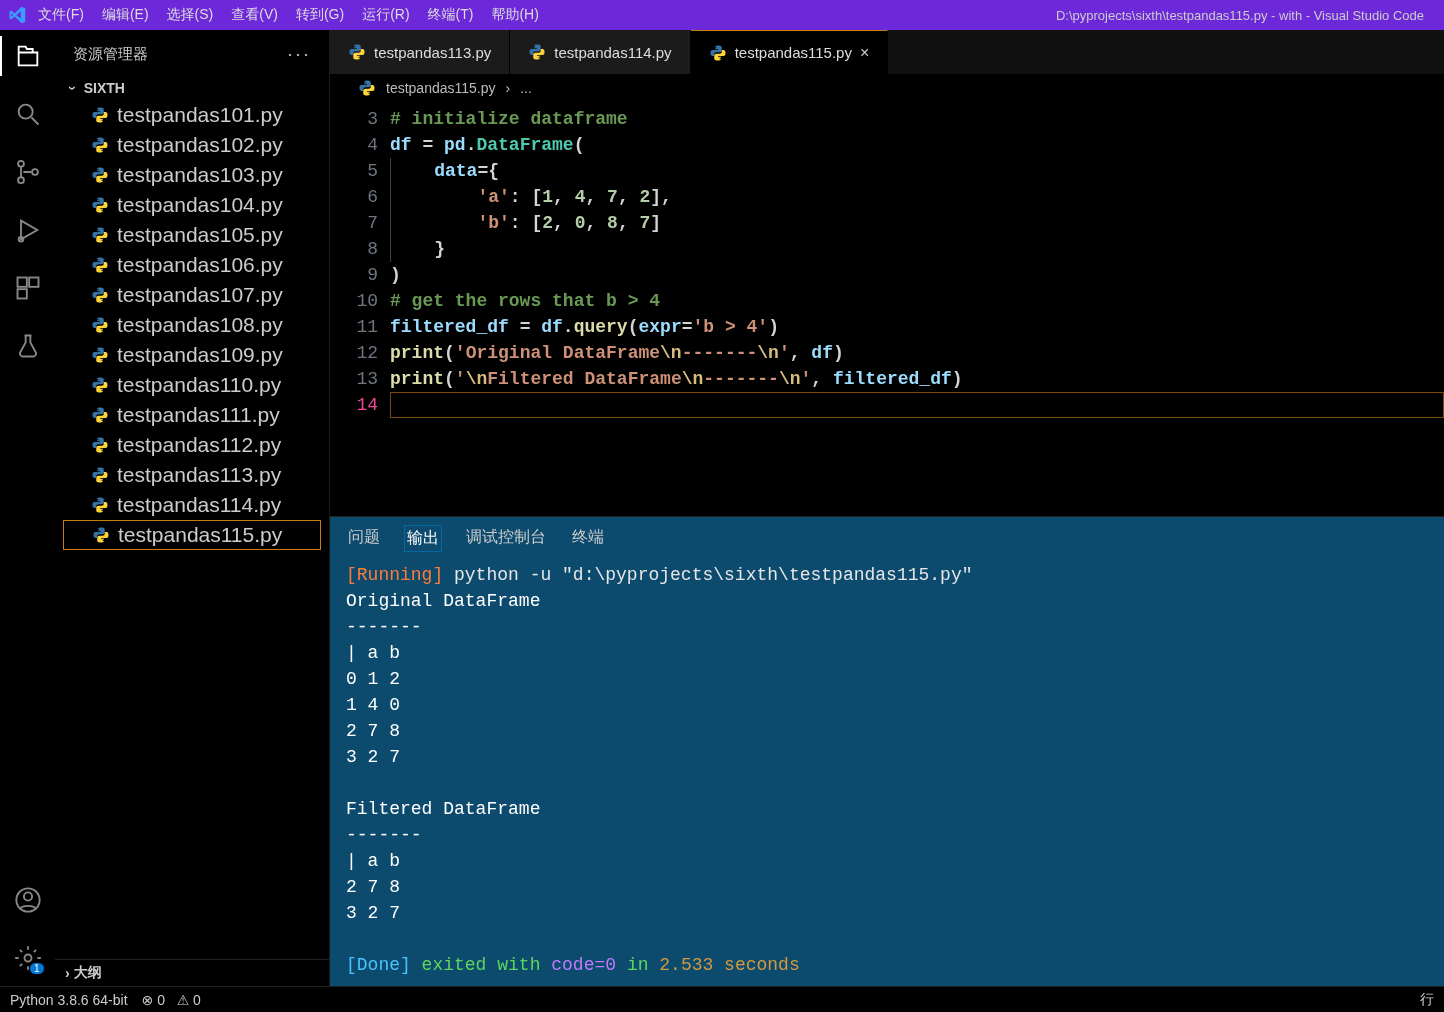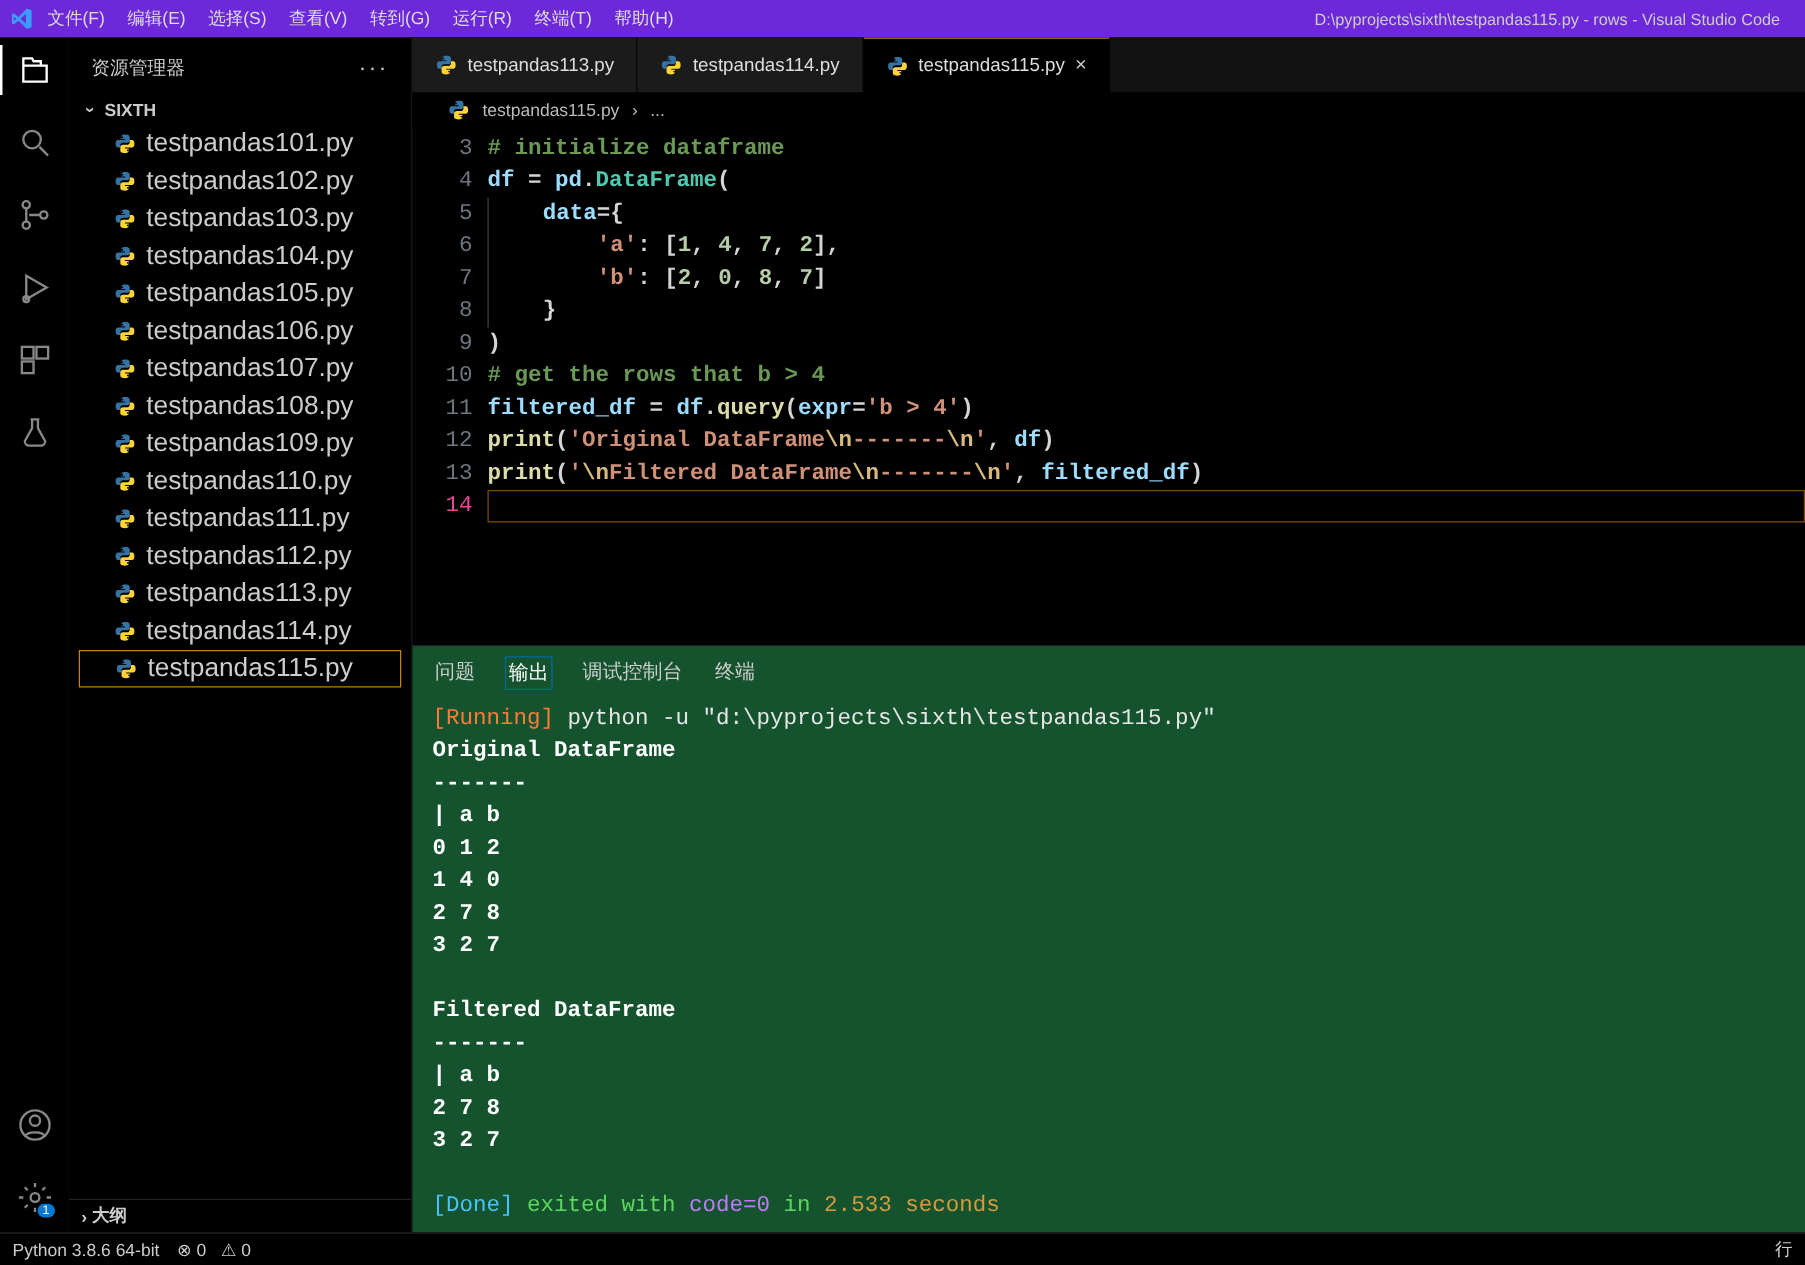--- a/index.html
+++ b/index.html
@@ -78,32 +78,32 @@
 .tok-comment { color: #6a9955; }
 .tok-var { color: #9cdcfe; }
 .tok-type { color: #4ec9b0; }
 .tok-fn { color: #dcdcaa; }
 .tok-str { color: #ce9178; }
 .tok-num { color: #b5cea8; }
 .tok-esc { color: #d7ba7d; }
 .tok-default { color: #d4d4d4; }
 .indent-guide { border-left: 1px solid #404040; display:inline-block; height:26px; vertical-align:top;}
 .panel {
-  background: #14532d; border-top: 1px solid #222;
+  background: #0c4a6e; border-top: 1px solid #222;
   display: flex; flex-direction: column; height: 470px;
 }
 .panel-tabs { display: flex; gap: 22px; padding: 8px 16px 6px 16px; font-size: 16px; }
 .panel-tab { color: #ccc; cursor: pointer; padding: 2px 2px;}
 .panel-tab.active { color: #fff; border: 1px solid #0369a1; }
 .output {
   flex: 1; overflow: auto; font-family: Consolas, "Courier New", monospace;
   font-size: 18px; line-height: 26px; padding: 4px 16px; color: #e6e6e6;
 }
 .out-running { color: #ff7b39; }
-.out-bold { font-weight: bold; color: #fff; }
+.out-bold { font-weight: normal; color: #fff; }
 .out-green { color: #5dd65d; }
 .out-cyan { color: #49c3ff; }
 .statusbar {
   height: 26px; background: #000; display: flex; align-items:center;
   font-size: 14px; padding: 0 10px; gap: 14px; border-top:1px solid #222;
 }
 .statusbar .right { margin-left: auto; }
 .chev {display:inline-block; transform: rotate(90deg); margin-right:4px;}
 </style>
 </head>
@@ -116,21 +116,21 @@
   <div class="menubar">
     <span class="menu-item">文件(F)</span>
     <span class="menu-item">编辑(E)</span>
     <span class="menu-item">选择(S)</span>
     <span class="menu-item">查看(V)</span>
     <span class="menu-item">转到(G)</span>
     <span class="menu-item">运行(R)</span>
     <span class="menu-item">终端(T)</span>
     <span class="menu-item">帮助(H)</span>
   </div>
-  <div class="title-text">D:\pyprojects\sixth\testpandas115.py - rows - Visual Studio Code</div>
+  <div class="title-text">D:\pyprojects\sixth\testpandas115.py - with - Visual Studio Code</div>
 </div>
 
 <div class="main">
 
   <div class="activitybar">
     <div class="ab-icon active"><svg viewBox="0 0 24 24" fill="none" stroke="currentColor" stroke-width="1.6">
           <path d="M4 4h6l1 2h5v3H4zM4 9h16v11H4z"></path>
         </svg></div>
     <div class="ab-icon"><svg viewBox="0 0 24 24" fill="none" stroke="currentColor" stroke-width="1.6">
           <circle cx="10" cy="10" r="6"></circle>

